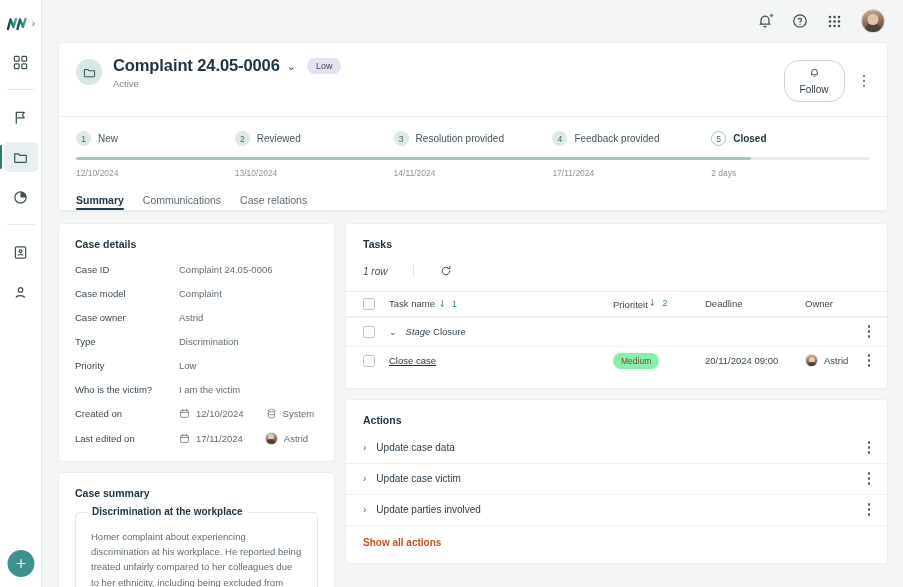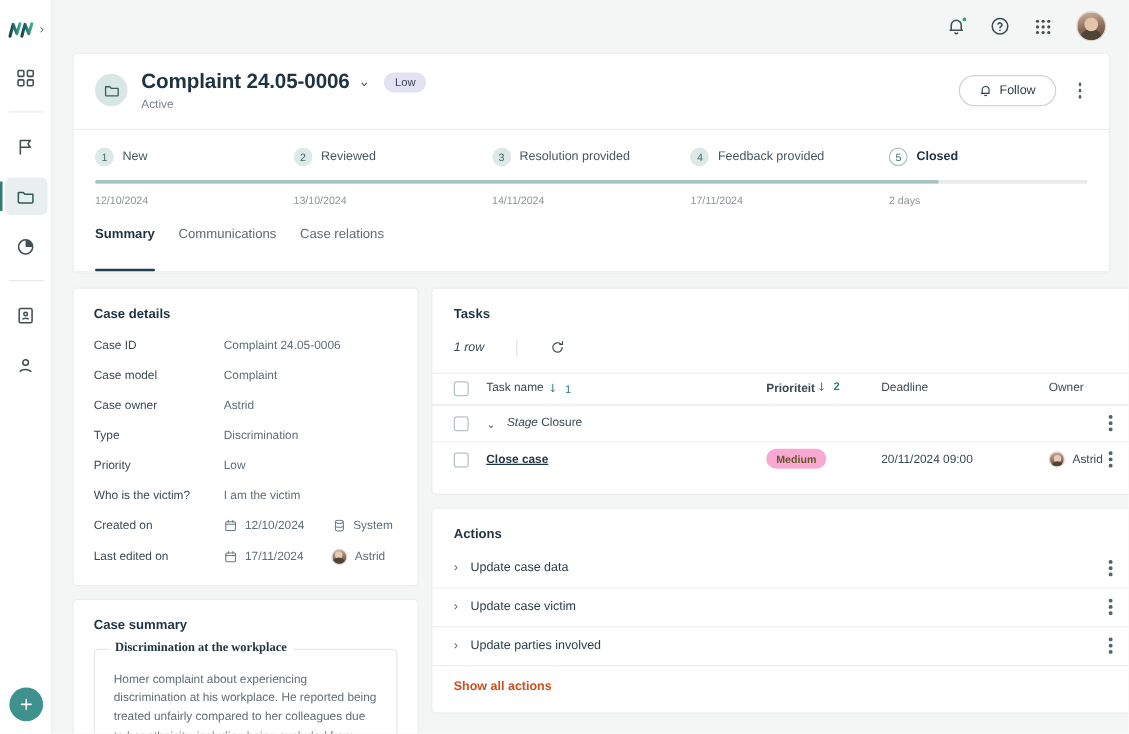--- a/index.html
+++ b/index.html
@@ -103,20 +103,21 @@
     font-size: 9px; padding: 3px 9px; border-radius: 9px;
     margin-left: 4px; font-weight: normal;
   }
   .case-sub { font-size: 9.5px; color: #79848a; margin-top: 3px; }
   .head-right { margin-left: auto; display: flex; align-items: center; gap: 13px; padding-top: 4px; }
   .follow-btn {
     display: flex; align-items: center; gap: 6px;
     border: 1px solid #cdd4d5; border-radius: 15px;
     padding: 6px 15px; font-size: 10px; color: #2c3e49;
     background: #fff;
+    flex-direction: column;
   }
   .kebab { display: flex; flex-direction: column; gap: 2.5px; align-items: center; padding: 2px 5px; }
   .kebab i { width: 2.5px; height: 2.5px; border-radius: 50%; background: #55646b; display: block; }
 
   .head-div { height: 1px; background: #edefef; margin: 0; }
 
   
   .stepper { padding: 14px 17px 0 17px; }
   .steps { display: flex; }
   .step { flex: 1; display: flex; align-items: center; gap: 7px; }
@@ -132,21 +133,21 @@
   .progress-track {
     height: 2.5px; background: #e9eceb; border-radius: 2px;
     margin-top: 11px; position: relative; overflow: hidden;
   }
   .progress-fill { height: 100%; background: #a8c4c0; border-radius: 2px; }
   .dates { display: flex; margin-top: 8px; }
   .date { flex: 1; font-size: 8.5px; color: #8b9599; }
 
   
   .tabs { display: flex; gap: 19px; padding: 16px 17px 0 17px; }
-  .tab { font-size: 10.5px; color: #5c6a72; padding-bottom: 24px; position: relative; }
+  .tab { font-size: 10.5px; color: #5c6a72; padding-bottom: 4px; position: relative; }
   .tab.active { color: #1f3340; font-weight: bold; }
   .tab.active::after {
     content: ""; position: absolute; left: 0; right: 0; bottom: 0;
     height: 2px; background: #24404f; border-radius: 2px;
   }
   .tabs-rule { height: 1px; background: #edefef; }
 
   
   .cols { display: flex; gap: 10px; margin-top: 11px; }
   .col-left { width: 277px; flex-shrink: 0; display: flex; flex-direction: column; gap: 10px; }
@@ -177,21 +178,21 @@
   .gap-pair { margin-left: 16px; }
 
   
   .summary { padding: 14px 16px 0 16px; }
   .sum-box {
     margin-top: 13px; border: 1px solid #e4e7e8; border-radius: 4px;
     padding: 16px 15px 12px 15px; position: relative;
   }
   .sum-legend {
     position: absolute; top: -7px; left: 11px; background: #fff;
-    padding: 0 5px; font-size: 10px; font-weight: bold; color: #1f3340; font-family: Liberation Serif, serif;
+    padding: 0 5px; font-size: 10px; font-weight: bold; color: #1f3340;
   }
   .sum-text { font-size: 9.5px; color: #5f6d75; line-height: 1.62; }
 
   
   .tasks { padding: 14px 0 0 0; }
   .tasks h3 { padding: 0 17px; }
   .tasks-toolbar {
     display: flex; align-items: center; gap: 26px;
     padding: 15px 17px 13px 17px; font-size: 10px; color: #3a4a53; font-style: italic;
   }
@@ -201,30 +202,30 @@
     display: flex; align-items: center;
     border-top: 1px solid #eef0f0;
     padding: 0 12px 0 17px; min-height: 29px;
   }
   .trow.head { border-top: 1px solid #eef0f0; border-bottom: 1px solid #eef0f0; min-height: 26px; }
   .cbx {
     width: 12px; height: 12px; border: 1px solid #b9c2c4; border-radius: 2.5px;
     background: #fff; flex-shrink: 0; margin-right: 14px;
   }
   .c-name { width: 224px; font-size: 9.5px; color: #3a4a53; display: flex; align-items: center; gap: 5px; }
-  .c-prio { width: 92px; font-size: 9.5px; color: #3a4a53; font-weight: bold; }
+  .c-prio { width: 92px; font-size: 9.5px; color: #3a4a53; }
   .c-dead { width: 100px; font-size: 9.5px; color: #3a4a53; }
-  .c-own  { flex: 1; font-size: 9.5px; color: #3a4a53; display: flex; align-items: center; gap: 6px; margin-left: 34px; }
+  .c-own  { flex: 1; font-size: 9.5px; color: #3a4a53; display: flex; align-items: center; gap: 6px; }
   .sorticon { display: inline-flex; align-items: center; gap: 3px; color: #2e7d74; font-size: 9px; }
   .stage-chev { color: #46545f; font-size: 9px; margin-right: 4px; }
   .stage-name { color: #3a4a53; }
   .stage-name em { font-style: italic; }
-  .task-link { font-weight: bold; color: #1f3340; text-decoration: underline; }
+  .task-link { font-weight: normal; color: #1f3340; text-decoration: underline; }
   .pill-med {
-    background: #f9a8d4; color: #6a5427;
+    background: #86efac; color: #6a5427;
     font-size: 8.5px; padding: 3px 8px; border-radius: 9px;
   }
   .row-kebab { margin-left: auto; }
   .tasks-foot { height: 13px; }
 
   
   .actions { padding: 14px 0 0 0; }
   .actions h3 { padding: 0 17px; }
   .act-row {
     display: flex; align-items: center;

